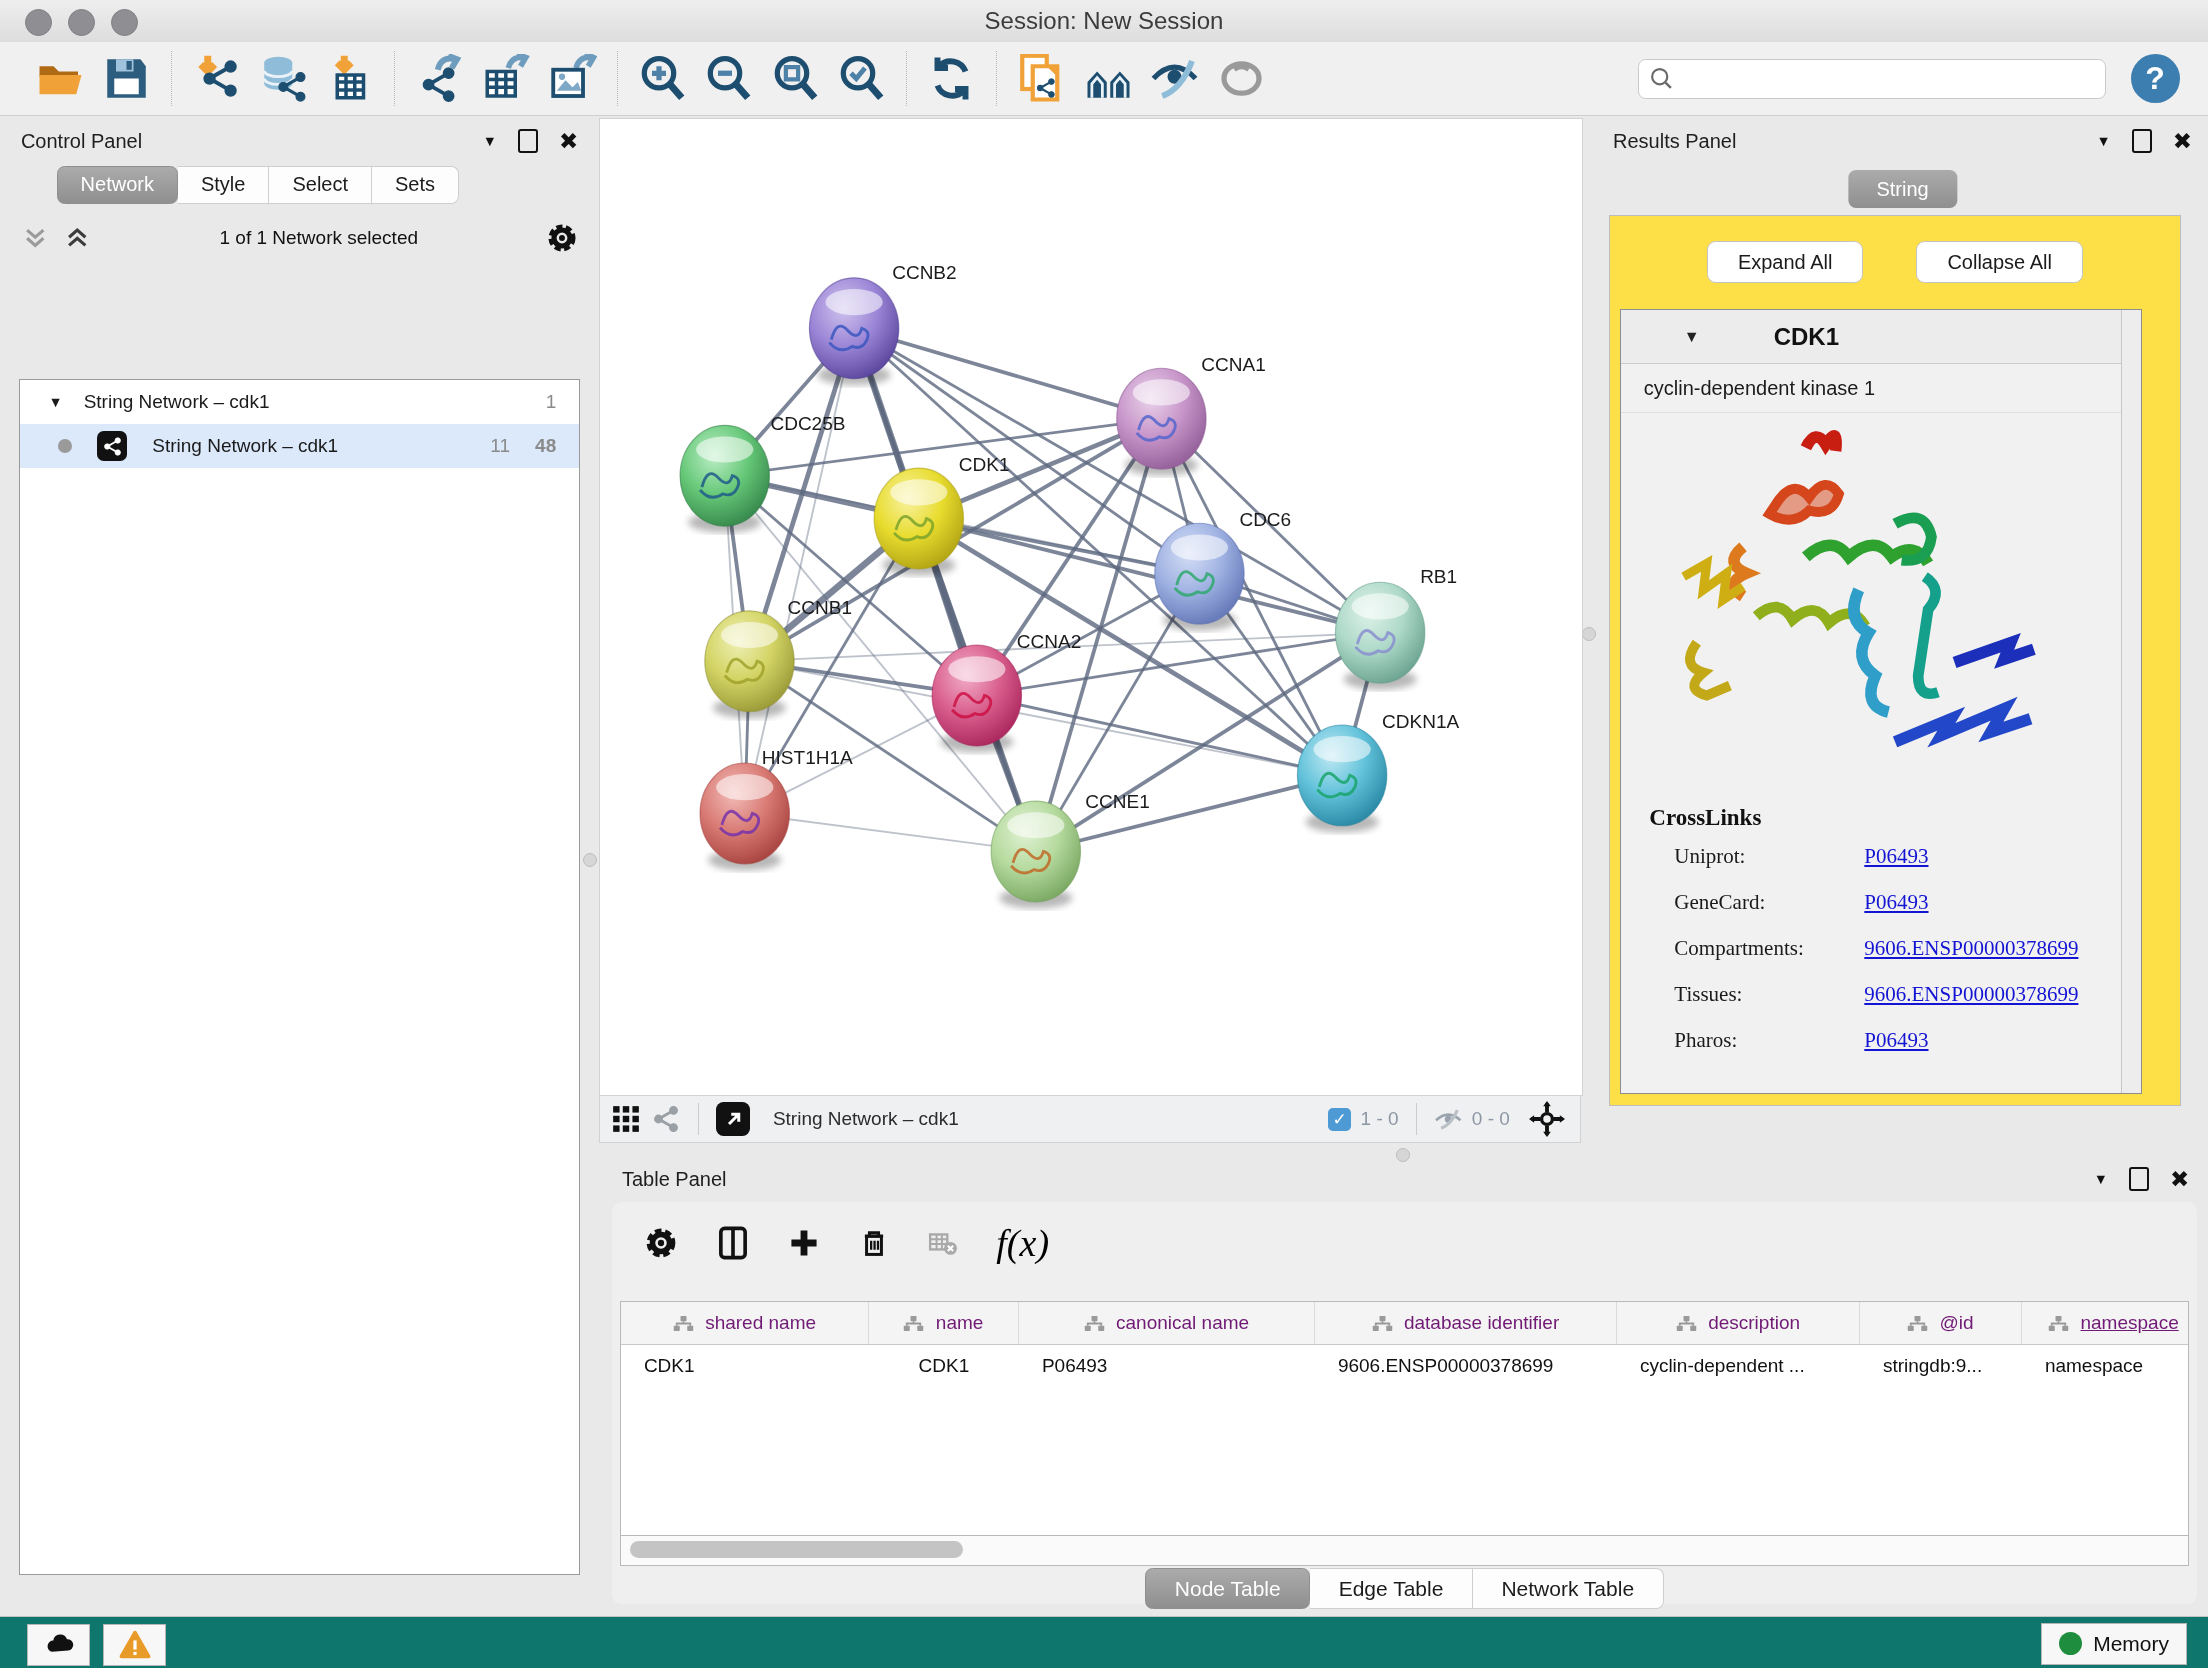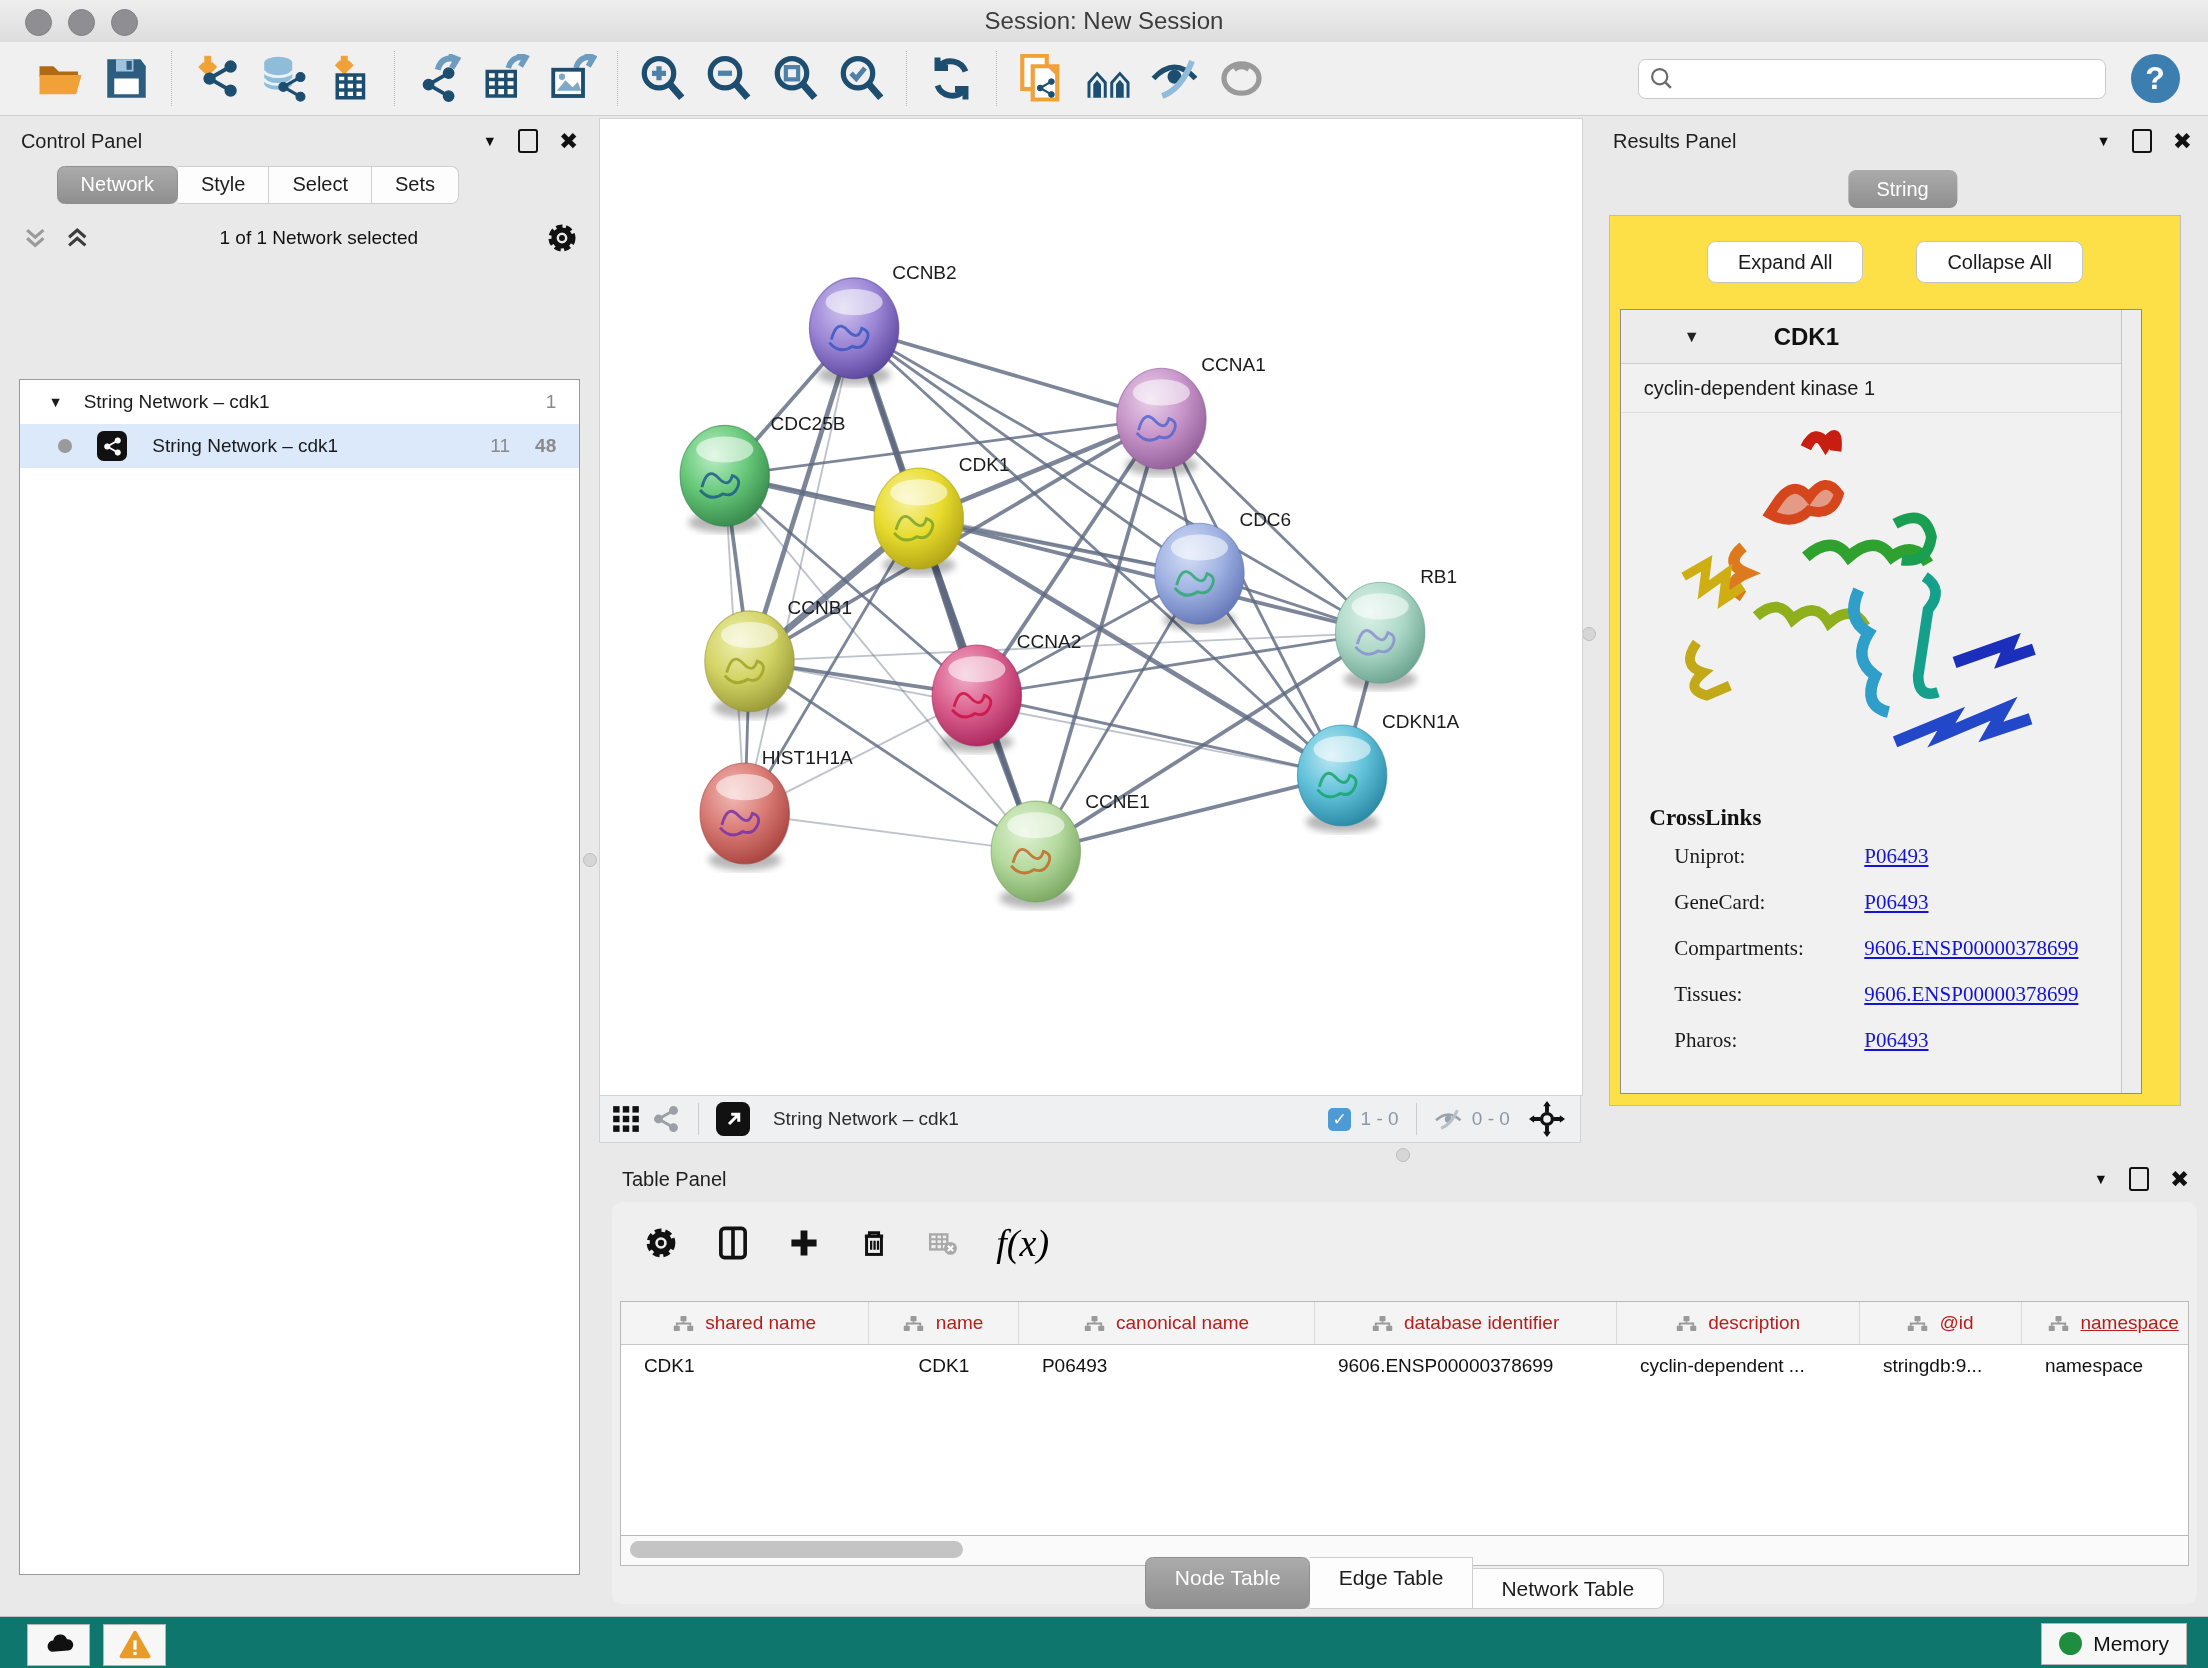--- a/index.html
+++ b/index.html
@@ -89,31 +89,31 @@
 
   
   .table-panel{position:absolute;left:599px;top:1162px;right:3.8px;bottom:55px;}
   .tp-head{display:flex;align-items:center;justify-content:space-between;height:34px;padding:0 15px 0 23px;}
   .tp-box{position:absolute;left:13.3px;right:7.6px;top:40px;bottom:9.5px;background:#efefef;border-radius:9.5px;}
   .tp-icons{display:flex;align-items:center;gap:38px;padding:19px 0 13.3px 32px;}
   .tp-icons svg{display:block;}
   .fx{font-family:"Liberation Serif","DejaVu Serif",serif;font-style:italic;font-size:38px;color:#000000;}
   .grid{position:absolute;left:7.6px;right:7.6px;top:99px;bottom:68px;background:#fff;border:1px solid #b9b9b9;overflow:hidden;}
   .thead{display:flex;background:#f4f4f4;border-bottom:1px solid #c9c9c9;height:42px;}
-  .th{display:flex;align-items:center;justify-content:center;gap:11.4px;font-size:19px;color:#b91c1c;
+  .th{display:flex;align-items:center;justify-content:center;gap:11.4px;font-size:19px;color:#701a75;
       border-right:1px solid #dadada;box-sizing:border-box;flex:0 0 auto;overflow:hidden;white-space:nowrap;}
   .tbody-row{display:flex;height:42px;align-items:center;}
   .td{font-size:19px;color:#111;padding:0 0 0 23px;box-sizing:border-box;flex:0 0 auto;overflow:hidden;white-space:nowrap;}
   .td.center{text-align:center;padding:0;}
   .hscroll{position:absolute;left:7.6px;right:7.6px;bottom:38px;height:28.5px;background:#fafafa;border:1px solid #b9b9b9;border-top:0;}
   .hthumb{position:absolute;left:9.5px;top:4.8px;width:333px;height:17px;border-radius:8.6px;background:#c4c4c4;}
   .btabs{position:absolute;left:0;right:0;bottom:-5.7px;display:flex;justify-content:center;}
   .btab{background:#fdfdfd;border:1px solid #cfcfcf;border-left-width:0;padding:7.6px 28.5px;font-size:21px;color:#1c1c1c;}
   .btab:first-child{border-left-width:1px;border-radius:7.6px 0 0 7.6px;}
-  .btab:last-child{border-radius:0 7.6px 7.6px 0;margin-top:11px;}
+  .btab:last-child{border-radius:0 7.6px 7.6px 0;}
   .btab.active{background:linear-gradient(#ababab,#8f8f8f);color:#fff;border-color:#8f8f8f;border-radius:7.6px;}
 
   
   .statusbar{position:absolute;left:0;right:0;bottom:0;height:51px;background:#0f766e;border-top:1px solid #c2c2c2;}
   .sbtn{position:absolute;top:6.7px;width:61px;height:40px;background:#f7f7f7;border:1.9px solid #b5b5b5;
         display:flex;align-items:center;justify-content:center;}
   .membtn{position:absolute;right:21px;top:5.7px;height:40px;background:#f7f7f7;border:1.9px solid #b5b5b5;
         display:flex;align-items:center;gap:11.4px;padding:0 17px;font-size:21px;color:#111;}
   .memdot{width:23px;height:23px;border-radius:50%;background:#1e8e3e;}
 </style>

